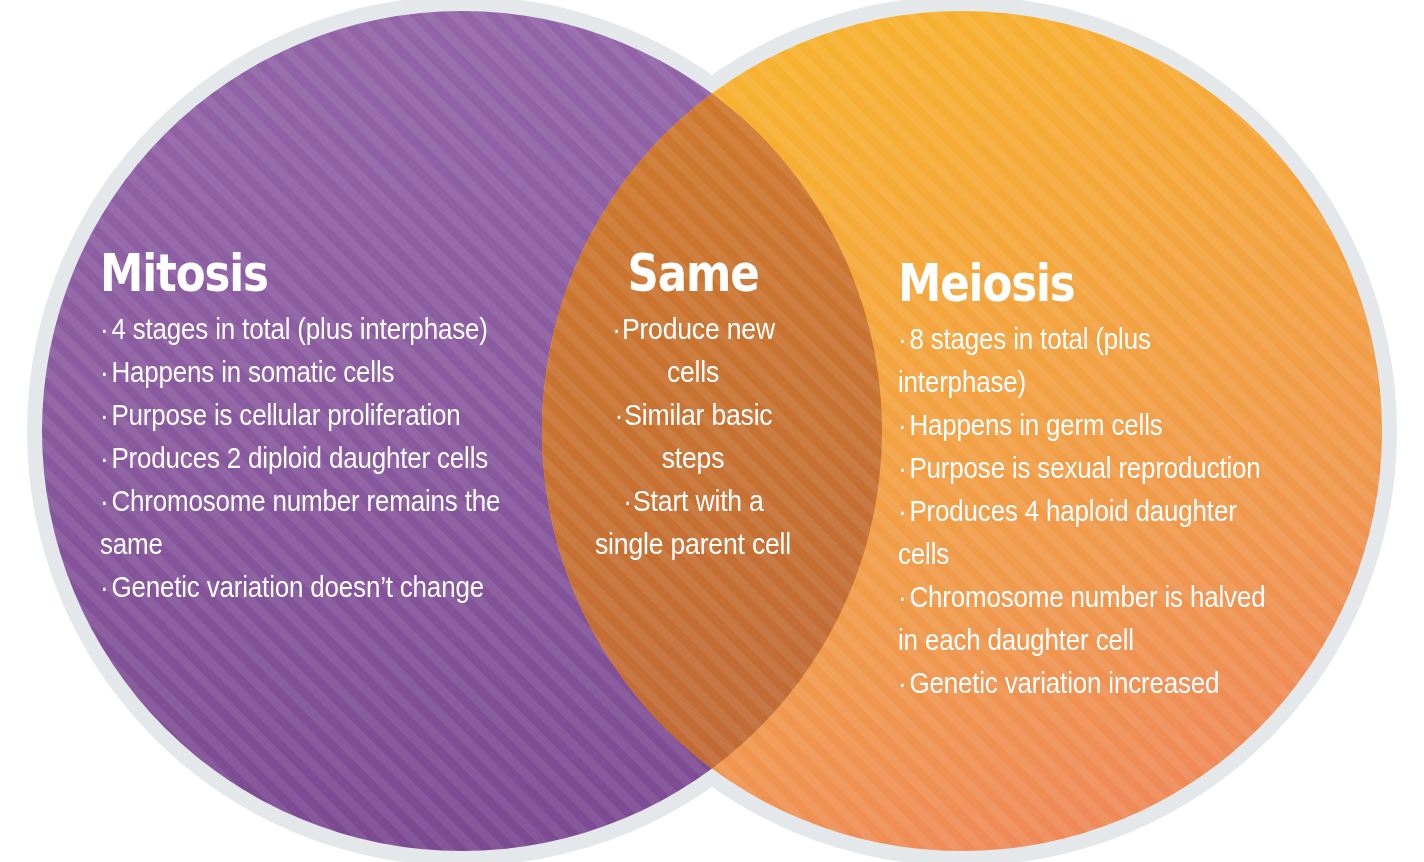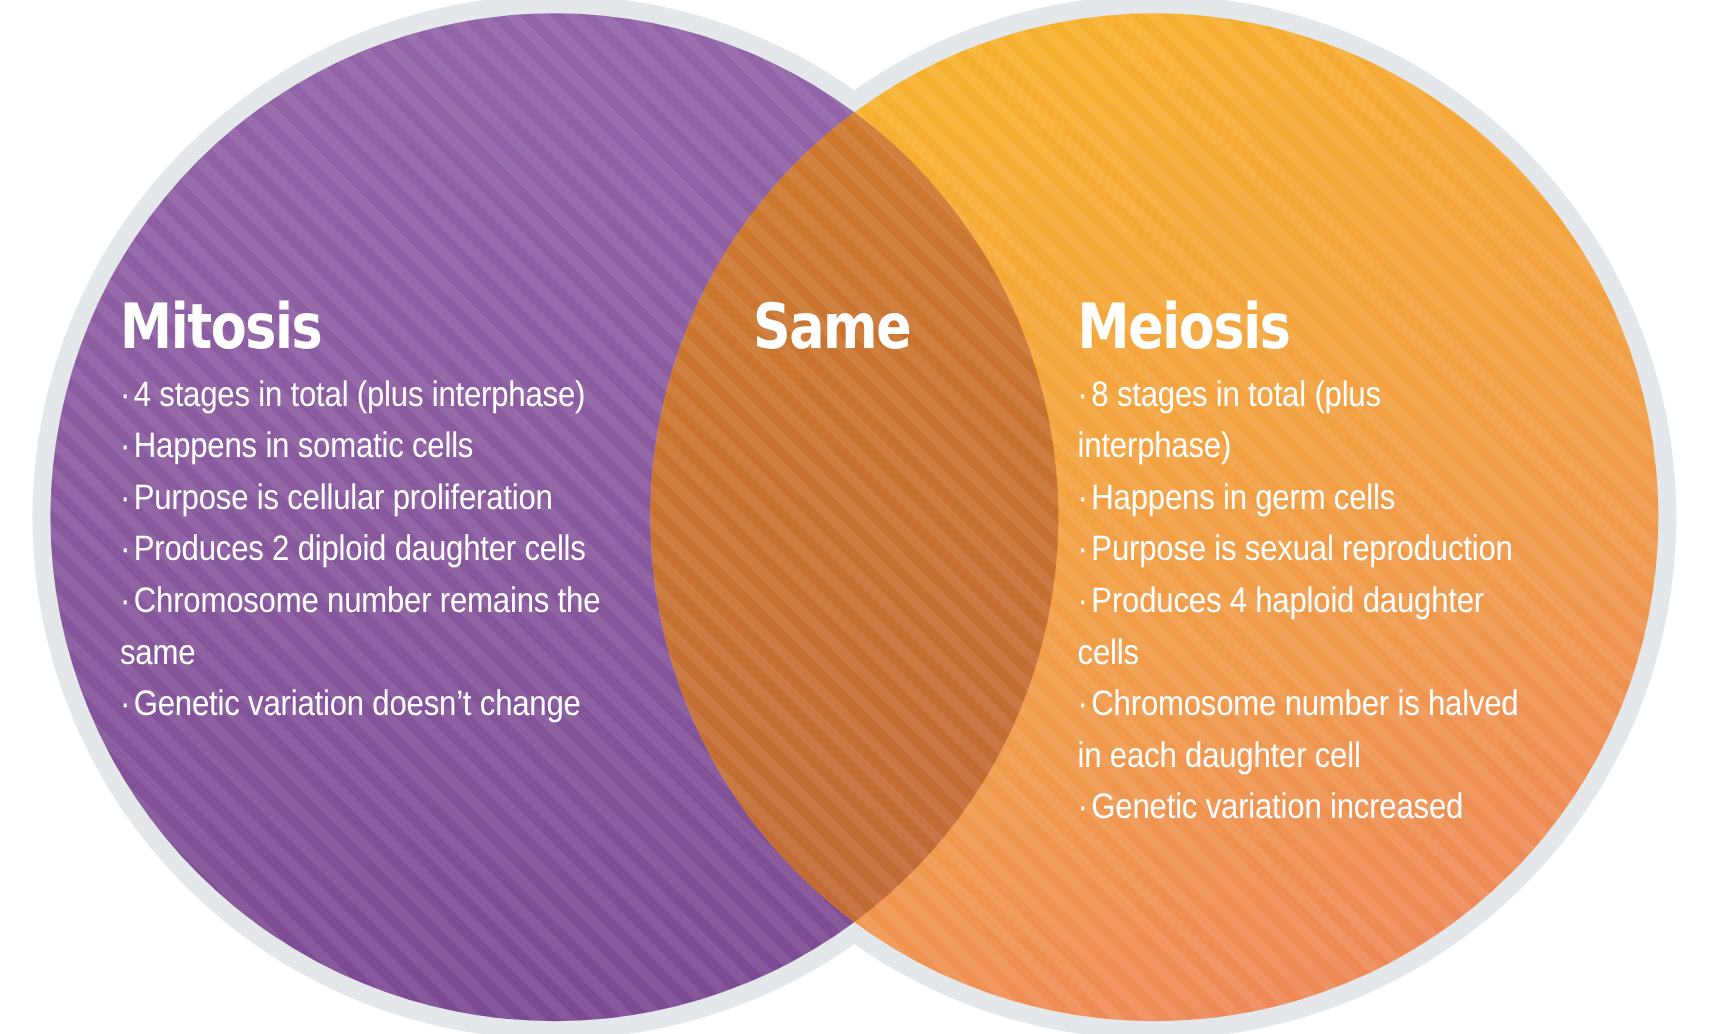--- a/index.html
+++ b/index.html
@@ -46,21 +46,21 @@
     text-align: left;
   }
   .col-mid {
     left: 575px;
     top: 243px;
     width: 236px;
     text-align: center;
   }
   .col-right {
     left: 898px;
-    top: 243px;
+    top: 253px;
     width: 430px;
     text-align: left;
   }
 
   .heading {
     font-family: "DejaVu Sans", sans-serif;
     font-weight: 700;
     font-size: 52px;
     line-height: 60px;
     letter-spacing: -1.2px;
@@ -180,20 +180,25 @@
         <li><span class="bull">·</span><span class="bullet-text">Happens in somatic cells</span></li>
         <li><span class="bull">·</span><span class="bullet-text">Purpose is cellular proliferation</span></li>
         <li><span class="bull">·</span><span class="bullet-text">Produces 2 diploid daughter cells</span></li>
         <li><span class="bull">·</span><span class="bullet-text">Chromosome number remains the same</span></li>
         <li><span class="bull">·</span><span class="bullet-text">Genetic variation doesn’t change</span></li>
       </ul>
     </div>
 
     <div class="col col-mid">
       <div class="heading">Same</div>
+      <ul class="bullets">
+        <li><span class="bull">·</span><span class="bullet-text">Produce new cells</span></li>
+        <li><span class="bull">·</span><span class="bullet-text">Similar basic steps</span></li>
+        <li><span class="bull">·</span><span class="bullet-text">Start with a single parent cell</span></li>
+      </ul>
     </div>
 
     <div class="col col-right">
       <div class="heading">Meiosis</div>
       <ul class="bullets">
         <li><span class="bull">·</span><span class="bullet-text">8 stages in total (plus interphase)</span></li>
         <li><span class="bull">·</span><span class="bullet-text">Happens in germ cells</span></li>
         <li><span class="bull">·</span><span class="bullet-text">Purpose is sexual reproduction</span></li>
         <li><span class="bull">·</span><span class="bullet-text">Produces 4 haploid daughter cells</span></li>
         <li><span class="bull">·</span><span class="bullet-text">Chromosome number is halved in each daughter cell</span></li>

